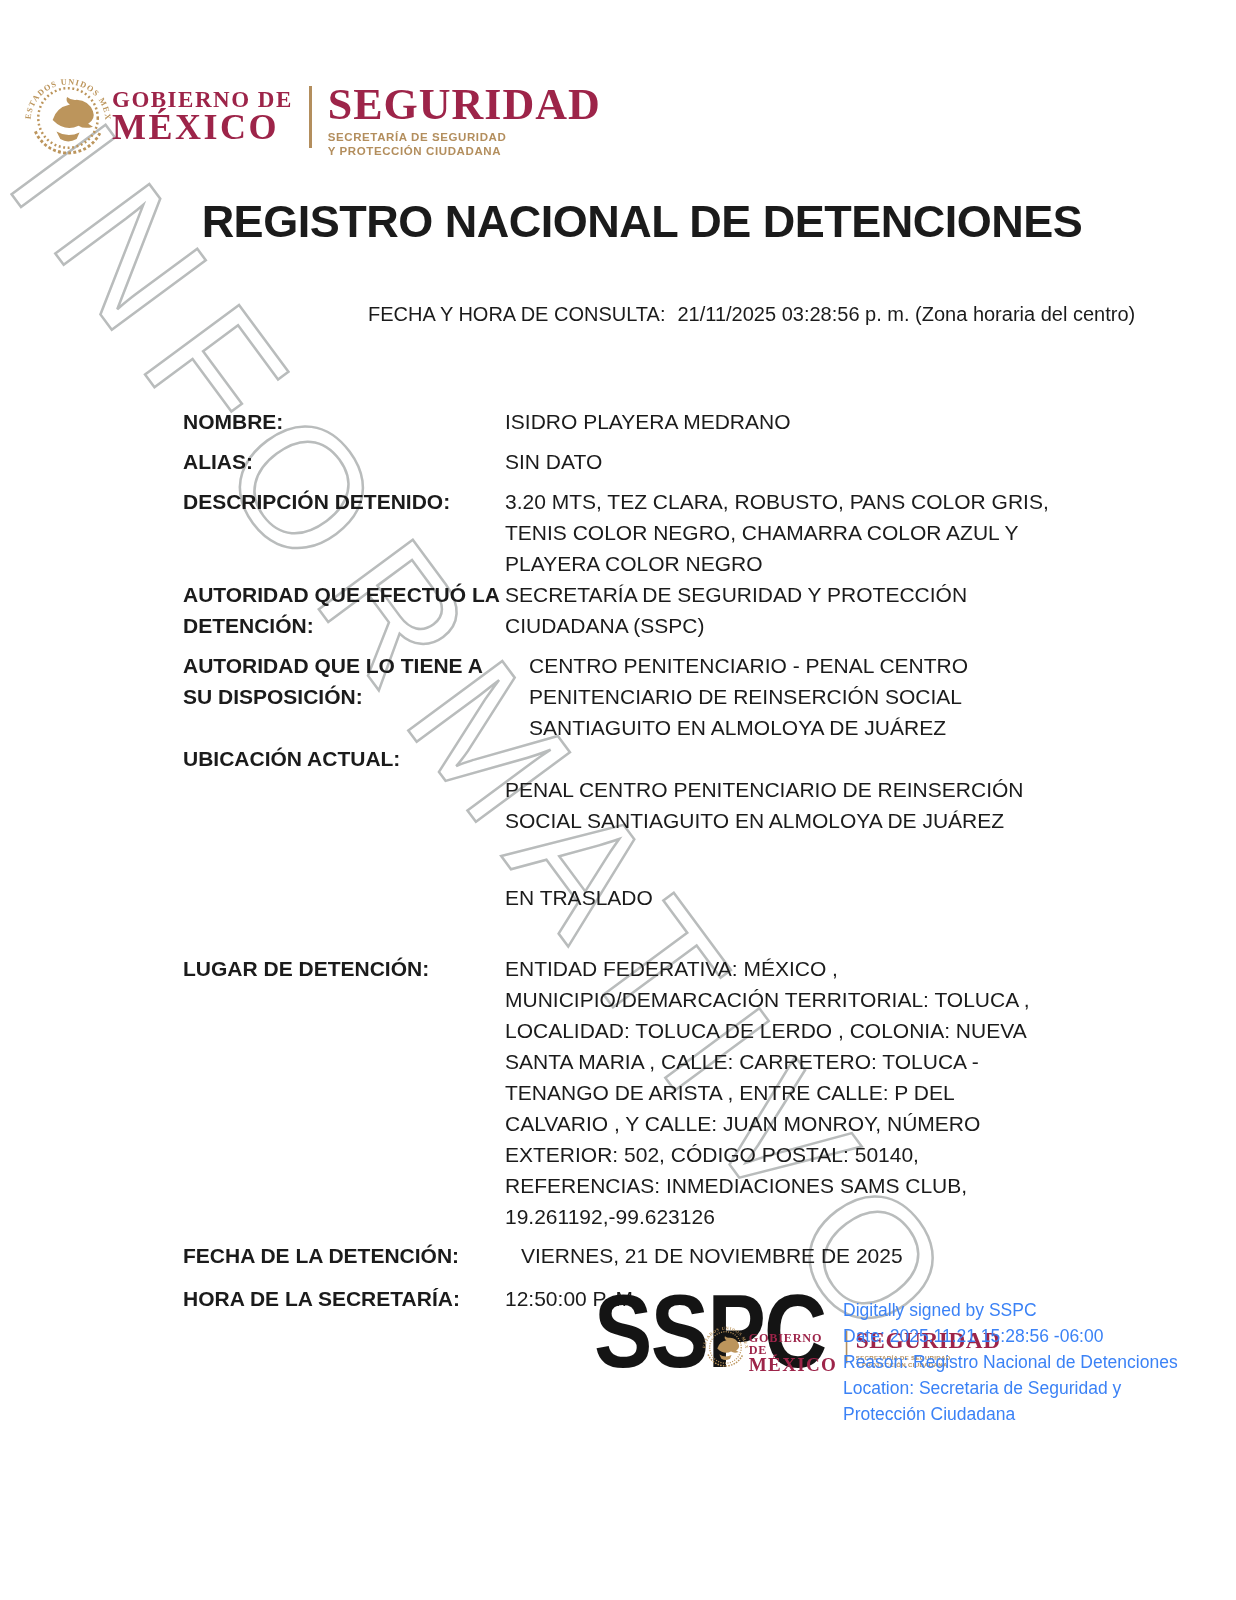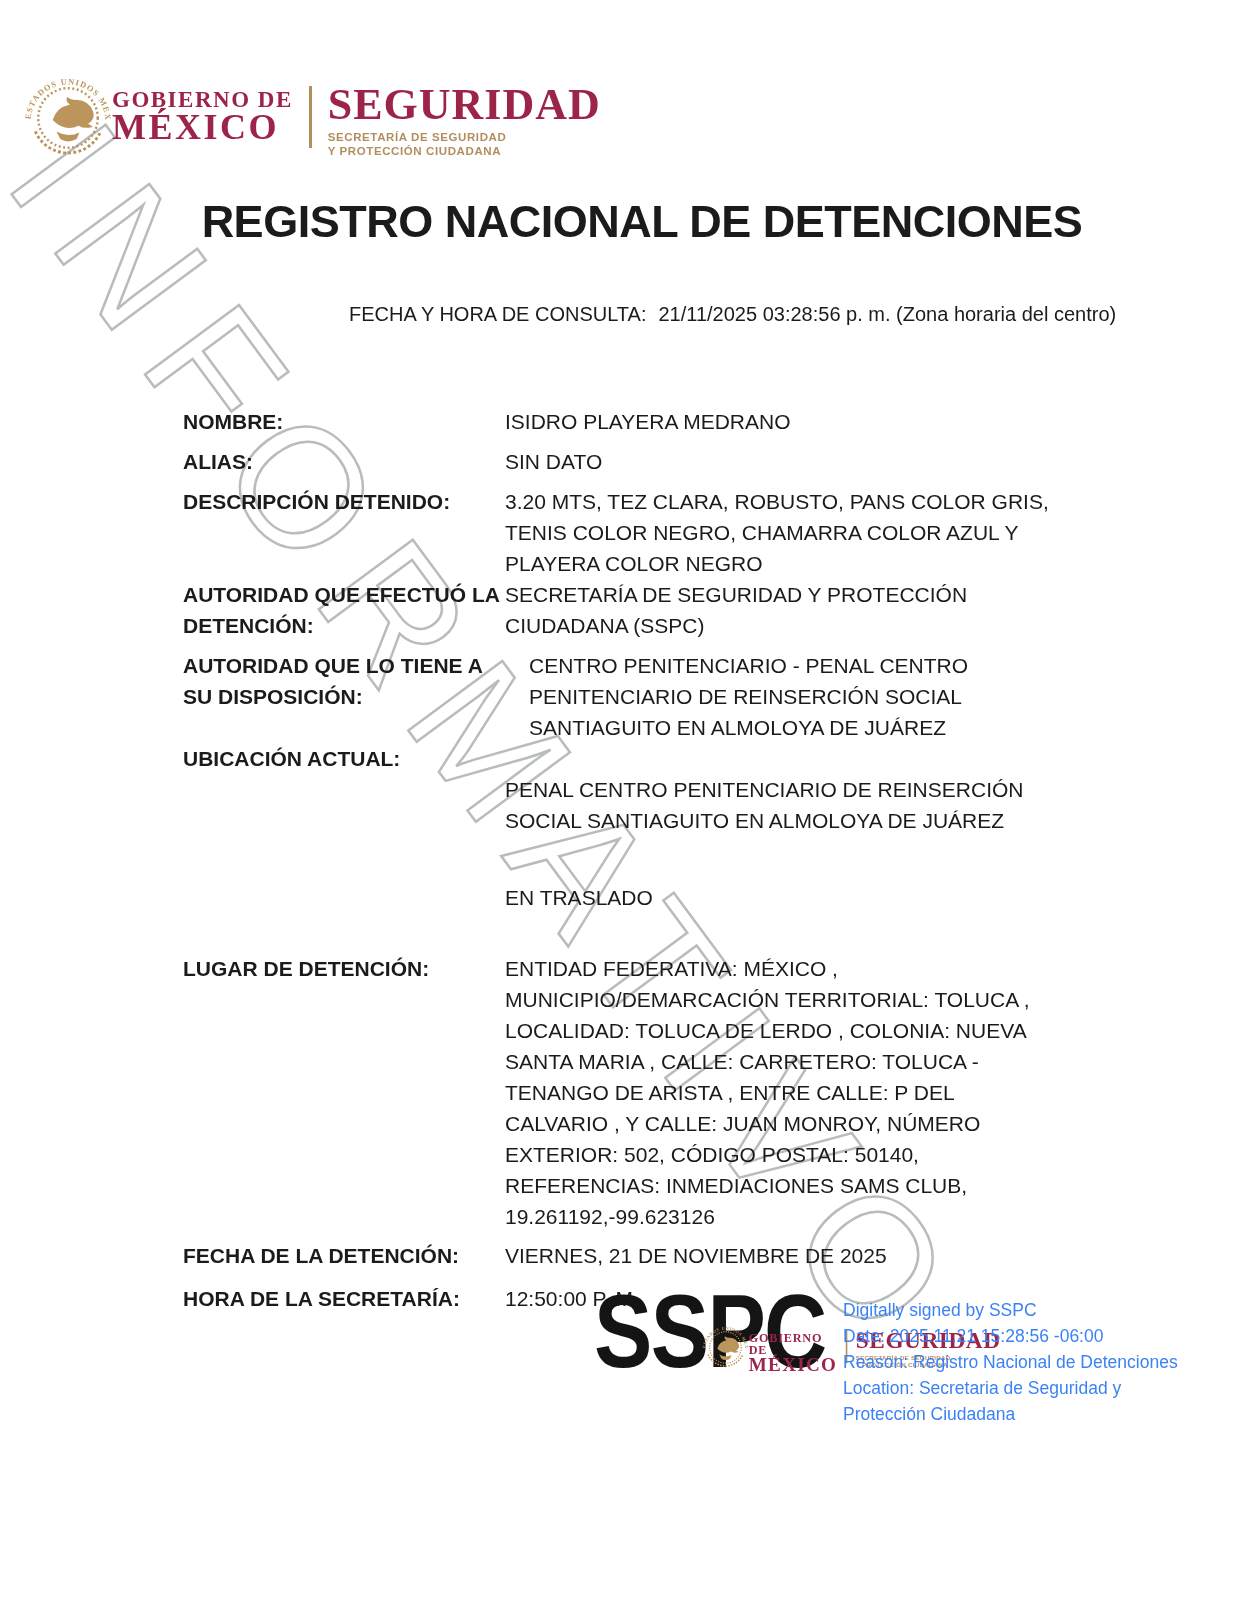--- a/index.html
+++ b/index.html
@@ -47,39 +47,39 @@
 
   
   .doc-title{
     position:absolute;top:196px;left:0;width:100%;
     text-align:center;
     font-size:45px;font-weight:bold;letter-spacing:-0.5px;
     z-index:2;
     margin-left:24px;
   }
   .consulta{
-    position:absolute;top:303px;left:349px;
+    position:absolute;top:303px;left:368px;
     font-size:20px;z-index:2;white-space:nowrap;
   }
   .consulta .c-val{margin-left:12px;}
 
   
   .fields{
     position:absolute;top:406px;left:183px;width:870px;z-index:2;
     font-size:21px;line-height:31px;
   }
   .field-row{display:flex;align-items:flex-start;}
   .field-label{flex:0 0 322px;font-weight:bold;white-space:pre-line;}
   .field-value{flex:1 1 auto;white-space:pre-line;}
   .field-extra{margin-top:15px;white-space:pre-line;}
   .r1,.r2,.r4,.r6{margin-bottom:9px;}
   .r3{margin-bottom:0;}
   .r5{gap:24px;}
   .r7{margin-bottom:8px;}
-  .r8{margin-bottom:12px;}
+  .r8{margin-bottom:12px;gap:16px;}
 
   
   .sspc-stamp{
     position:absolute;left:594px;top:1280px;
     font-size:103px;line-height:1;font-weight:bold;
     letter-spacing:-2px;color:#141414;
     transform:scaleX(0.85);transform-origin:0 0;
     z-index:2;
   }
   .sig-logo{

